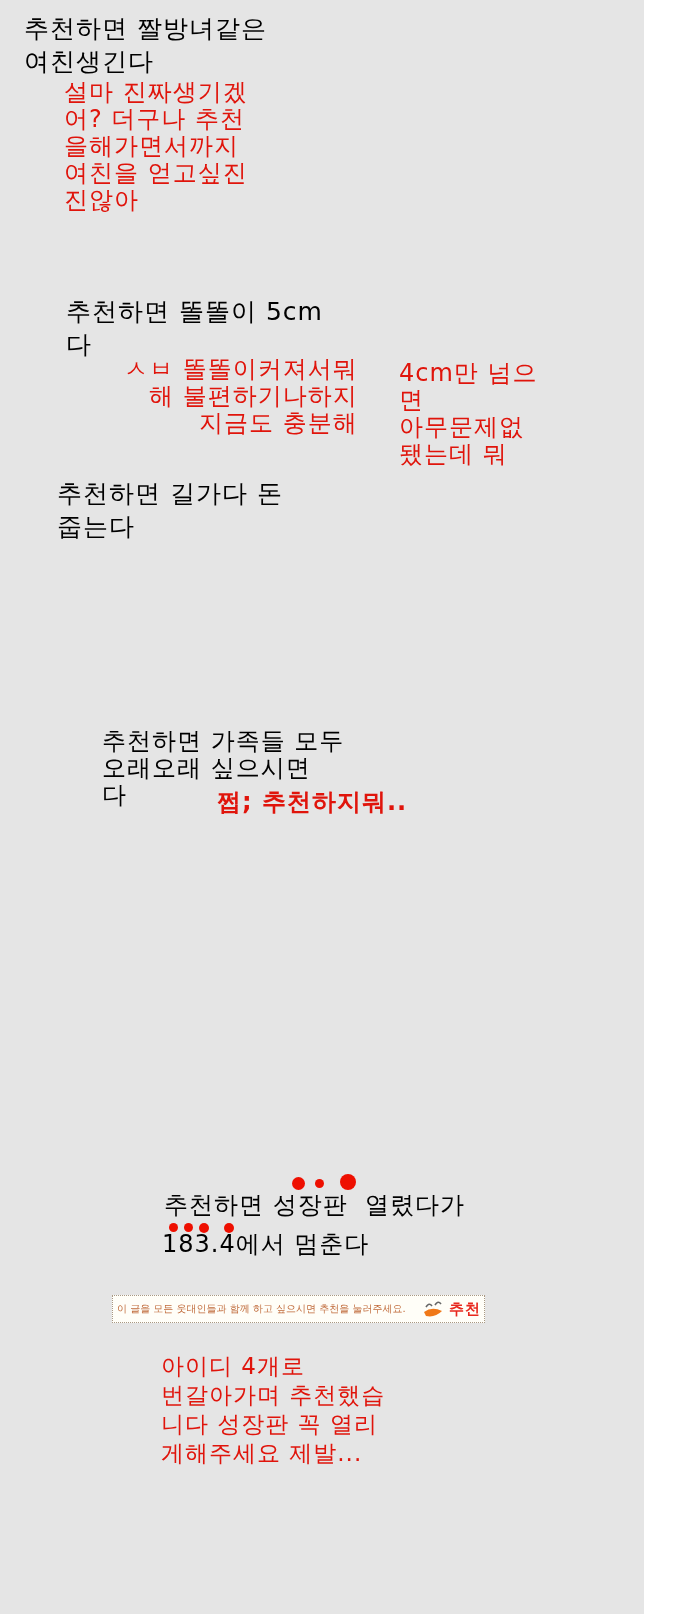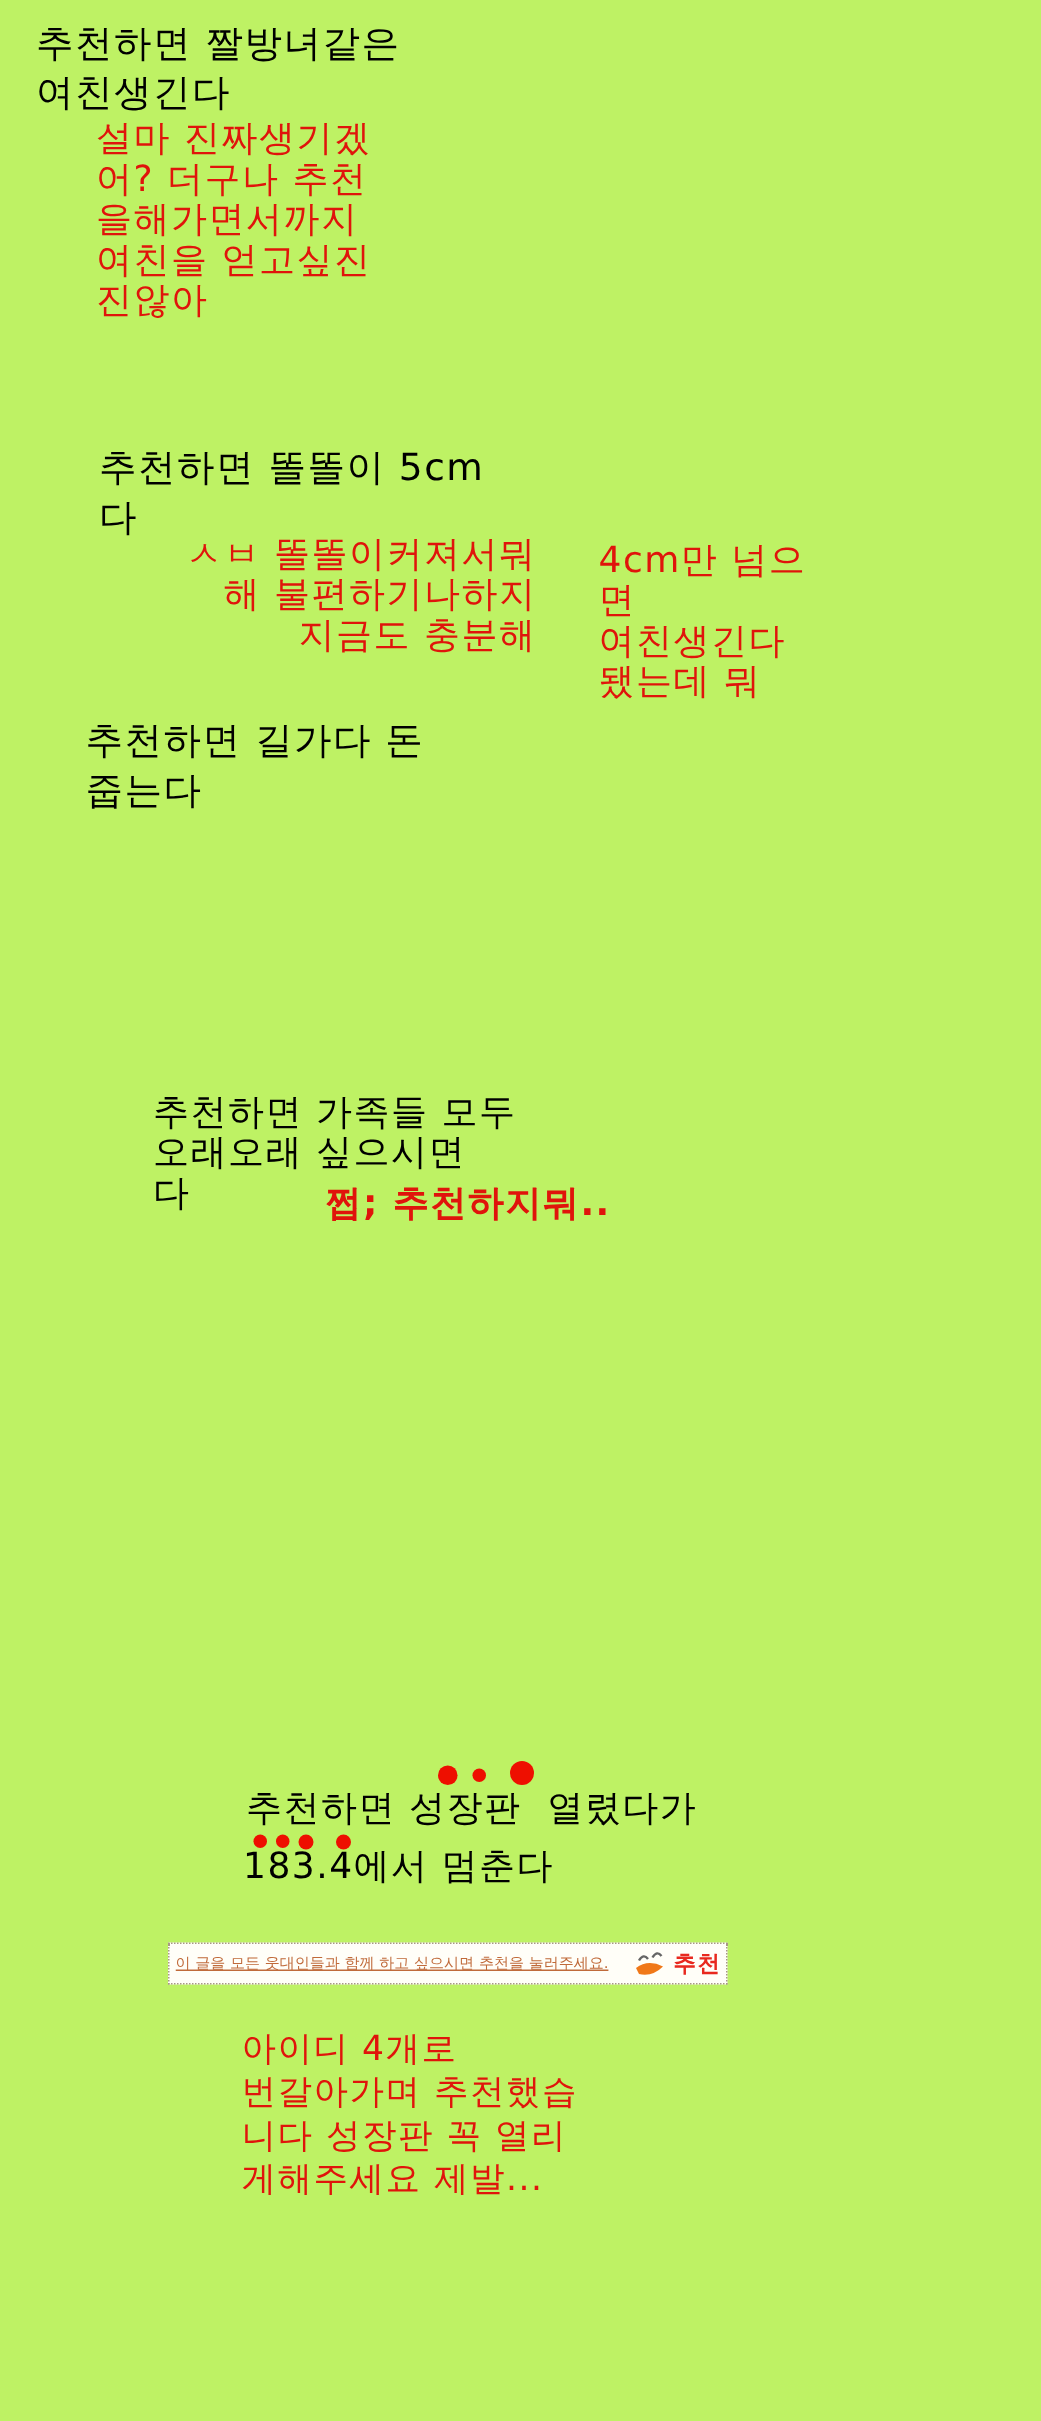--- a/index.html
+++ b/index.html
@@ -1,19 +1,19 @@
 <!DOCTYPE html>
 <html><head>
 <meta charset="utf-8">
 <style>
   html,body { margin:0; padding:0; background:#ffffff; }
   .canvas {
     position:relative;
-    width:694px; height:1614px;
-    background:#bef264;
+    width:644px; height:1614px;
+    background:#e5e5e5;
     overflow:hidden;
     font-family:"DejaVu Sans", sans-serif;
   }
   .txt {
     position:absolute;
     white-space:pre-wrap;
     letter-spacing:1px;
     line-height:27px;
     font-size:24px;
   }
@@ -35,21 +35,20 @@
     border:1px dotted #a89884;
     background:#fffef8;
     display:flex;
     align-items:center;
     padding:0 3px 0 4px;
   }
   .banner-link {
     flex:1;
     font-size:10px;
     color:#c06a3a;
-    text-decoration:underline;
     white-space:nowrap;
     overflow:hidden;
     cursor:pointer;
   }
   .mascot { display:flex; align-items:center; margin:0 2px 0 4px; }
   .banner-btn {
     font-size:15px;
     font-weight:bold;
     color:#e8281e;
     letter-spacing:1px;
@@ -69,21 +68,21 @@
 여친을 얻고싶진
 진않아</div>
 
   <div class="txt black stmt" style="left:66px; top:295px;">추천하면 똘똘이 5cm
 다</div>
   <div class="txt red" style="left:124px; top:356px;text-align:right;">ㅅㅂ 똘똘이커져서뭐
 해 불편하기나하지
 지금도 충분해</div>
   <div class="txt red" style="left:399px; top:360px;">4cm만 넘으
 면
-여친생긴다
+아무문제없
 됐는데 뭐</div>
 
   <div class="txt black stmt" style="left:57px; top:477px;">추천하면 길가다 돈
 줍는다</div>
 
   <div class="txt black" style="left:102px; top:728px;">추천하면 가족들 모두
 오래오래 싶으시면
 다</div>
   <div class="txt red" style="left:217px; top:789px;font-weight:bold;">쩝; 추천하지뭐..</div>
 

